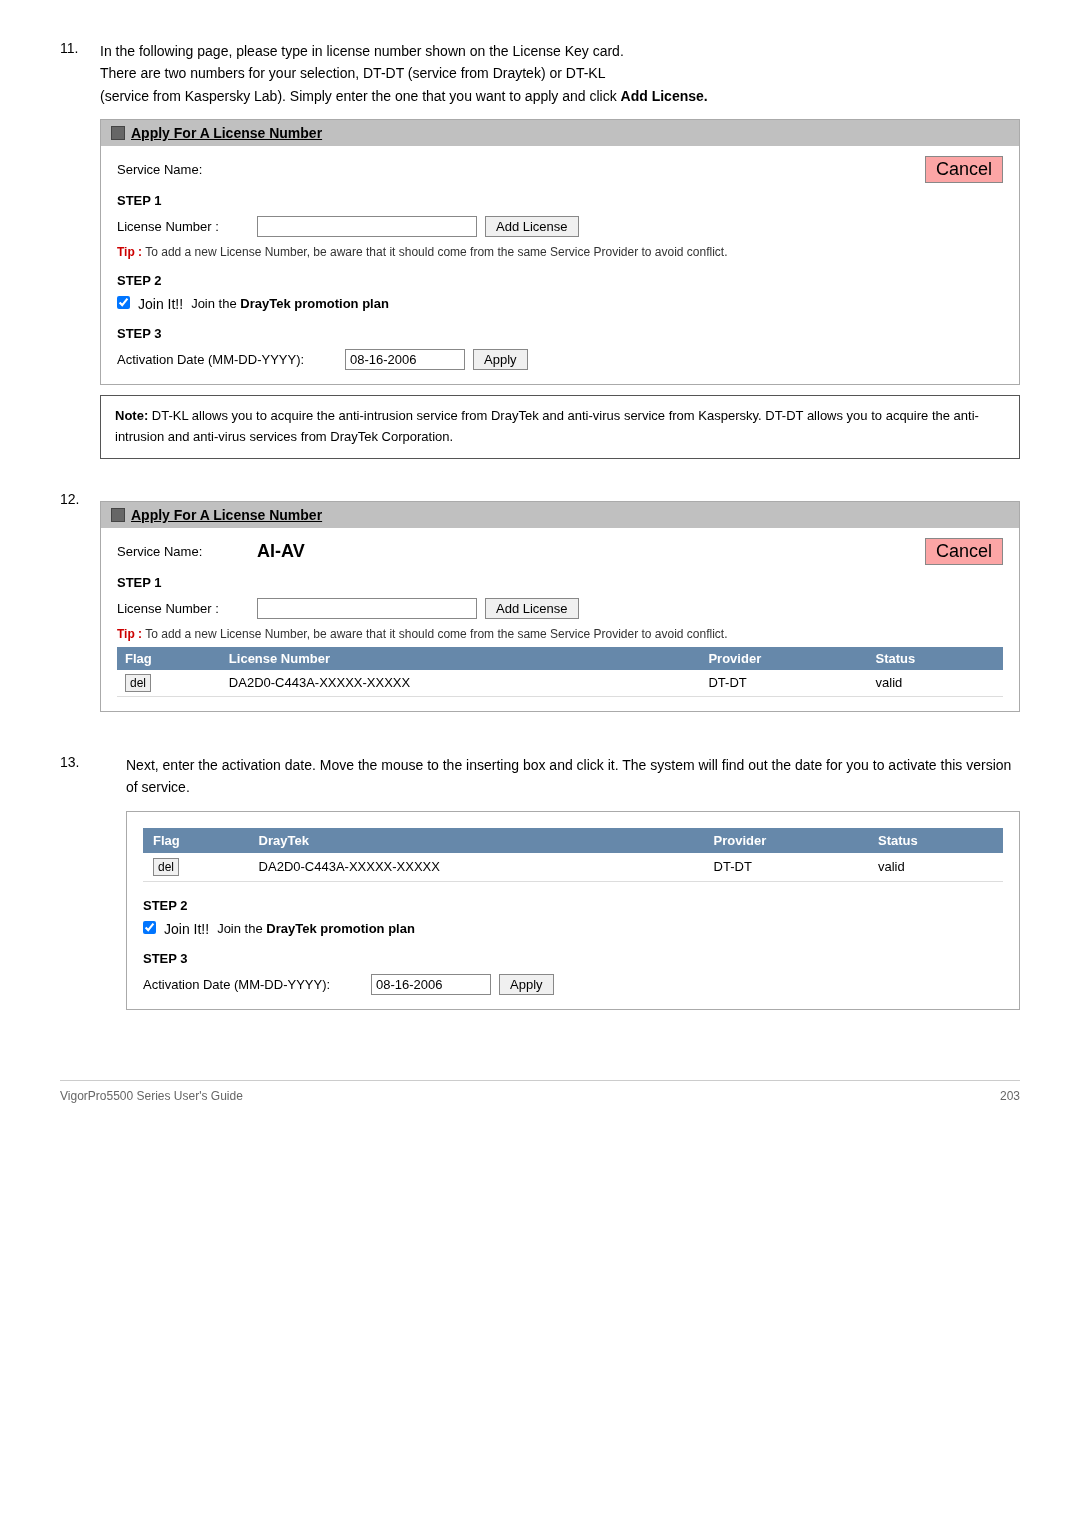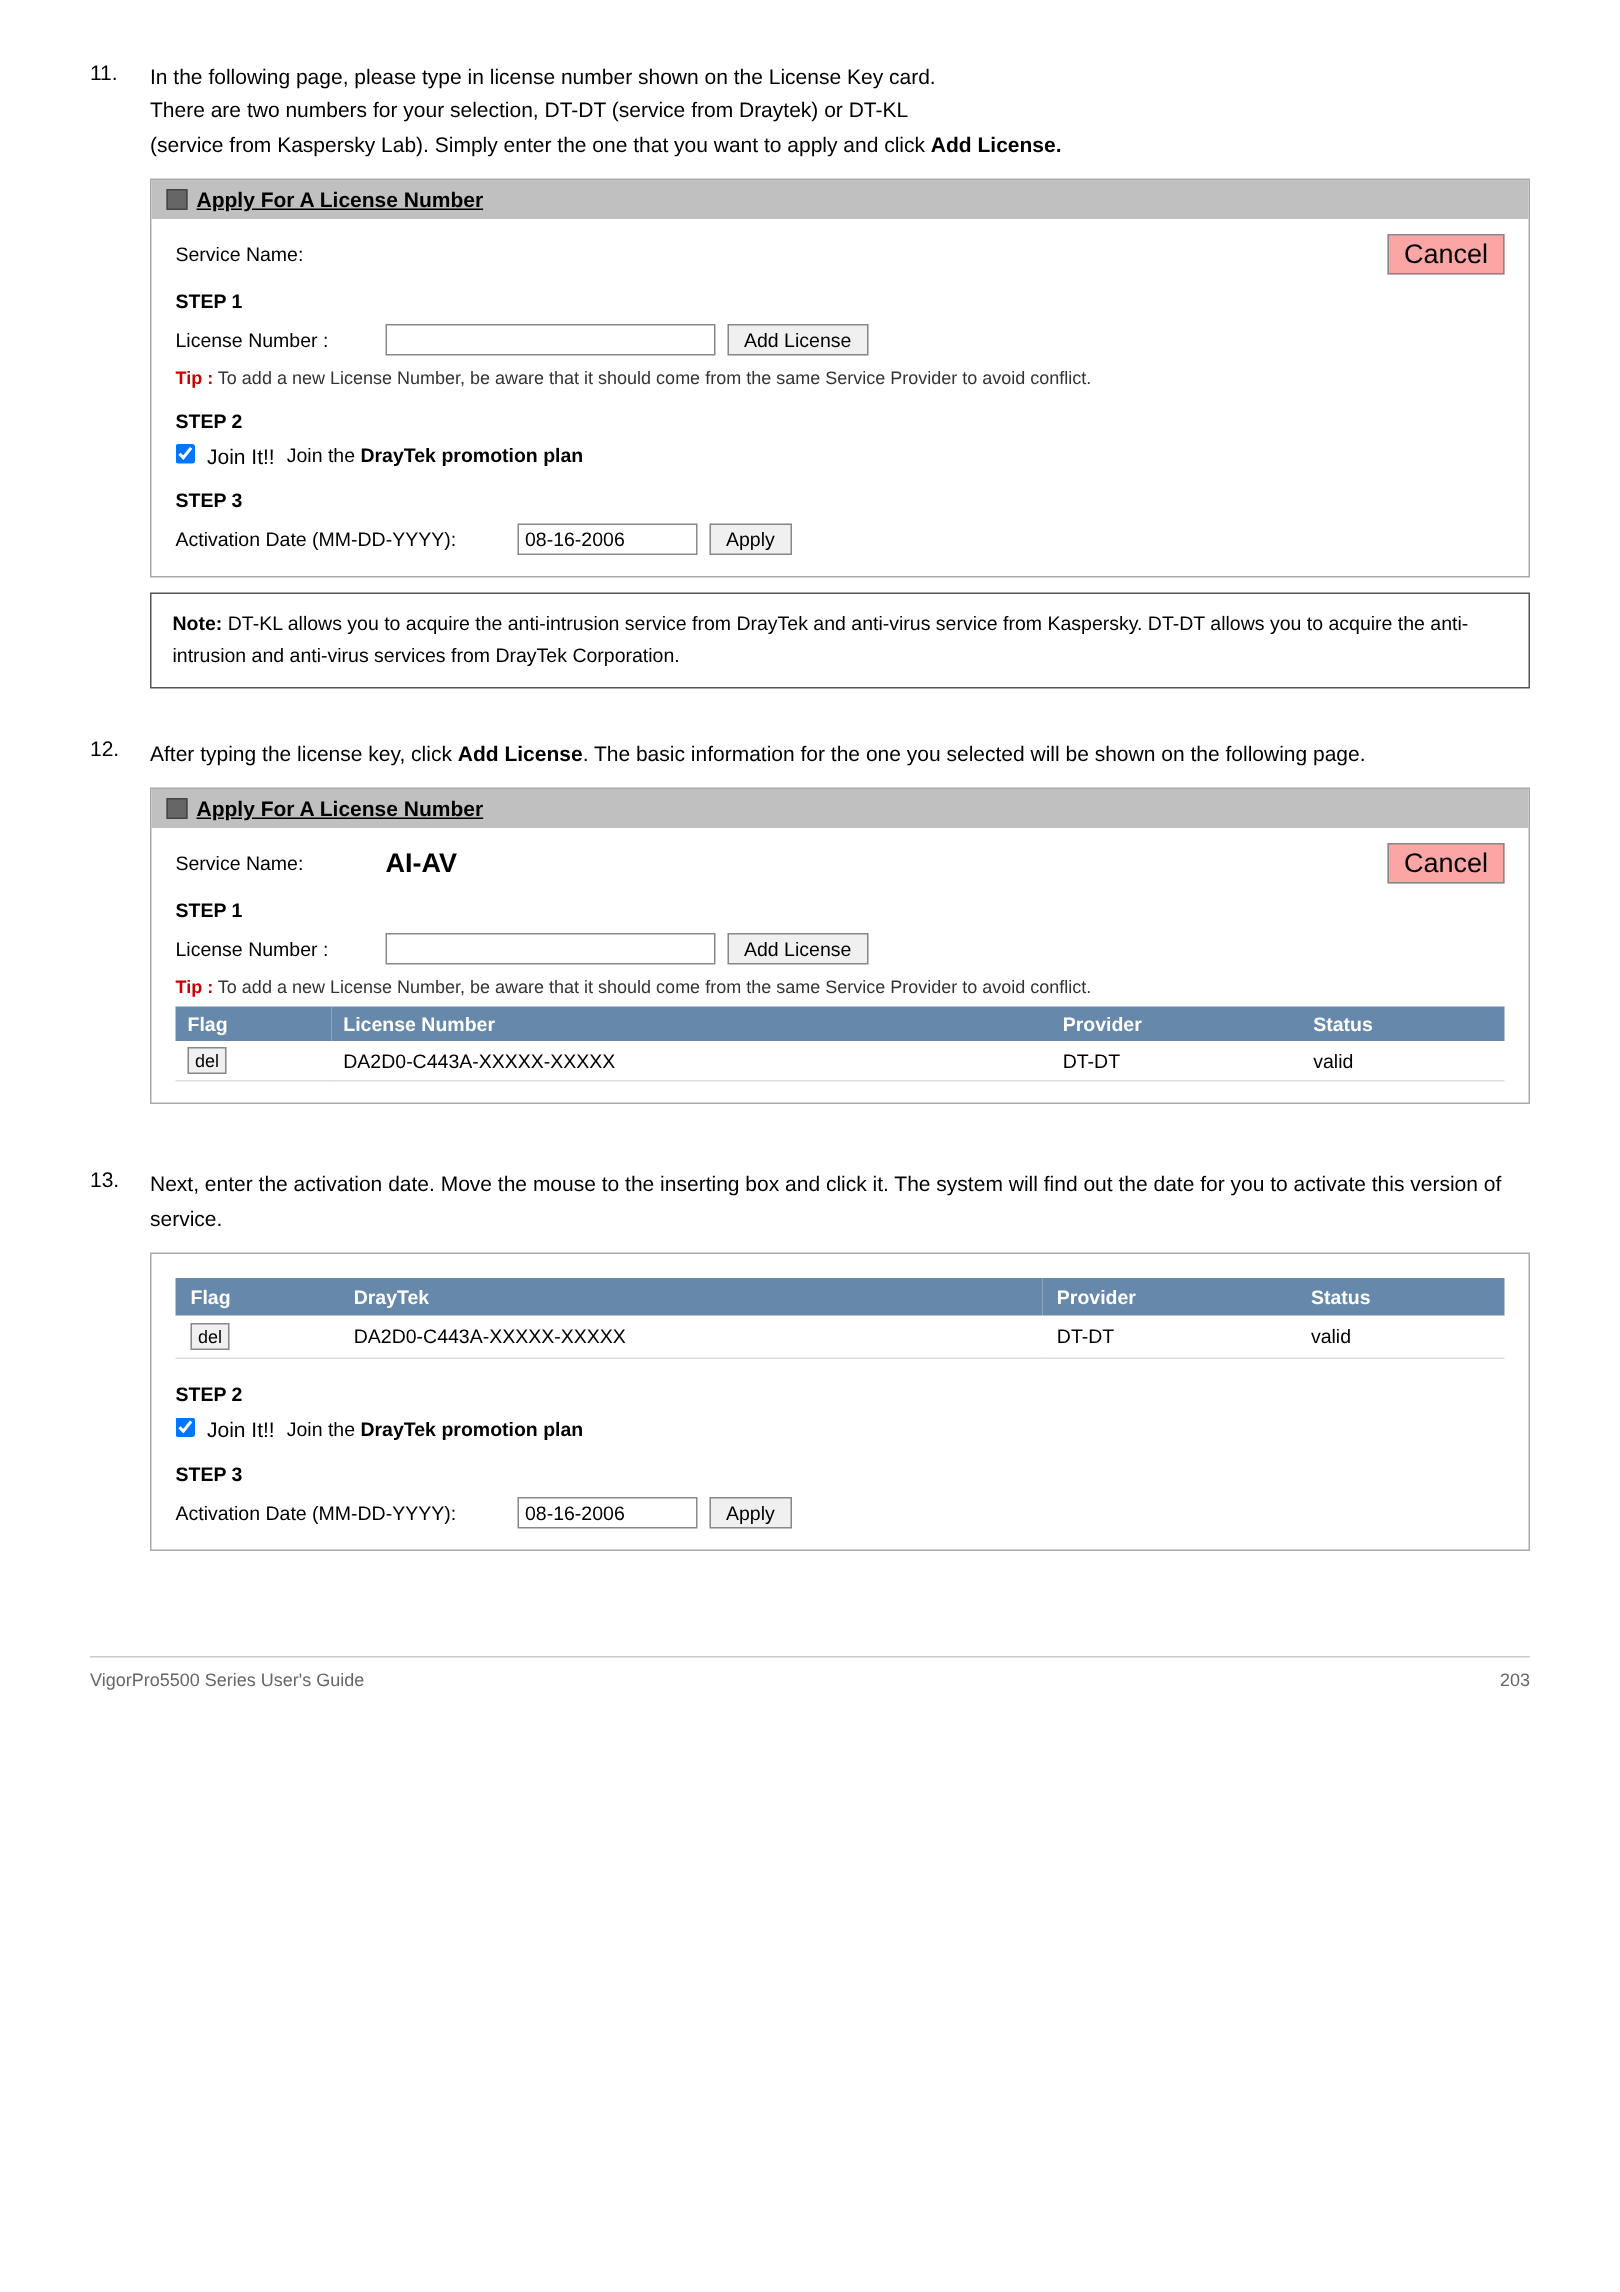--- a/index.html
+++ b/index.html
@@ -256,23 +256,20 @@
       <div class="note-box">
         <span class="note-label">Note:</span>
         <span>DT-KL allows you to acquire the anti-intrusion service from DrayTek and anti-virus service from Kaspersky. DT-DT allows you to acquire the anti-intrusion and anti-virus services from DrayTek Corporation.</span>
       </div>
     </div>
   </div>
 
   <div class="step-item" style="margin-top: 20px;">
     <div class="step-number">12.</div>
     <div class="step-text">
-      <p>
-        <span>After typing the license key, click </span><strong>Add License</strong><span>. The basic information for the one you selected will be shown on the following page.</span>
-      </p>
 
       <div class="panel">
         <div class="panel-header">
           <span class="panel-header-icon"></span>
           <span>Apply For A License Number</span>
         </div>
         <div class="panel-body">
           <div class="panel-row">
             <label>Service Name:</label>
             <span class="service-name-value">AI-AV</span>
@@ -304,21 +301,21 @@
                 <td>DT-DT</td>
                 <td>valid</td>
               </tr>
             </tbody>
           </table>
         </div>
       </div>
     </div>
   </div>
 
-  <div class="step-item" style="margin-top: 20px;">
+  <div class="step-item" style="margin-top: 20px; gap: 26px;">
     <div class="step-number">13.</div>
     <div class="step-text">
       <p>Next, enter the activation date. Move the mouse to the inserting box and click it. The system will find out the date for you to activate this version of service.</p>
 
       <div class="panel">
         <div class="panel-body">
           <table class="large-table">
             <thead>
               <tr>
                 <th>Flag</th>

